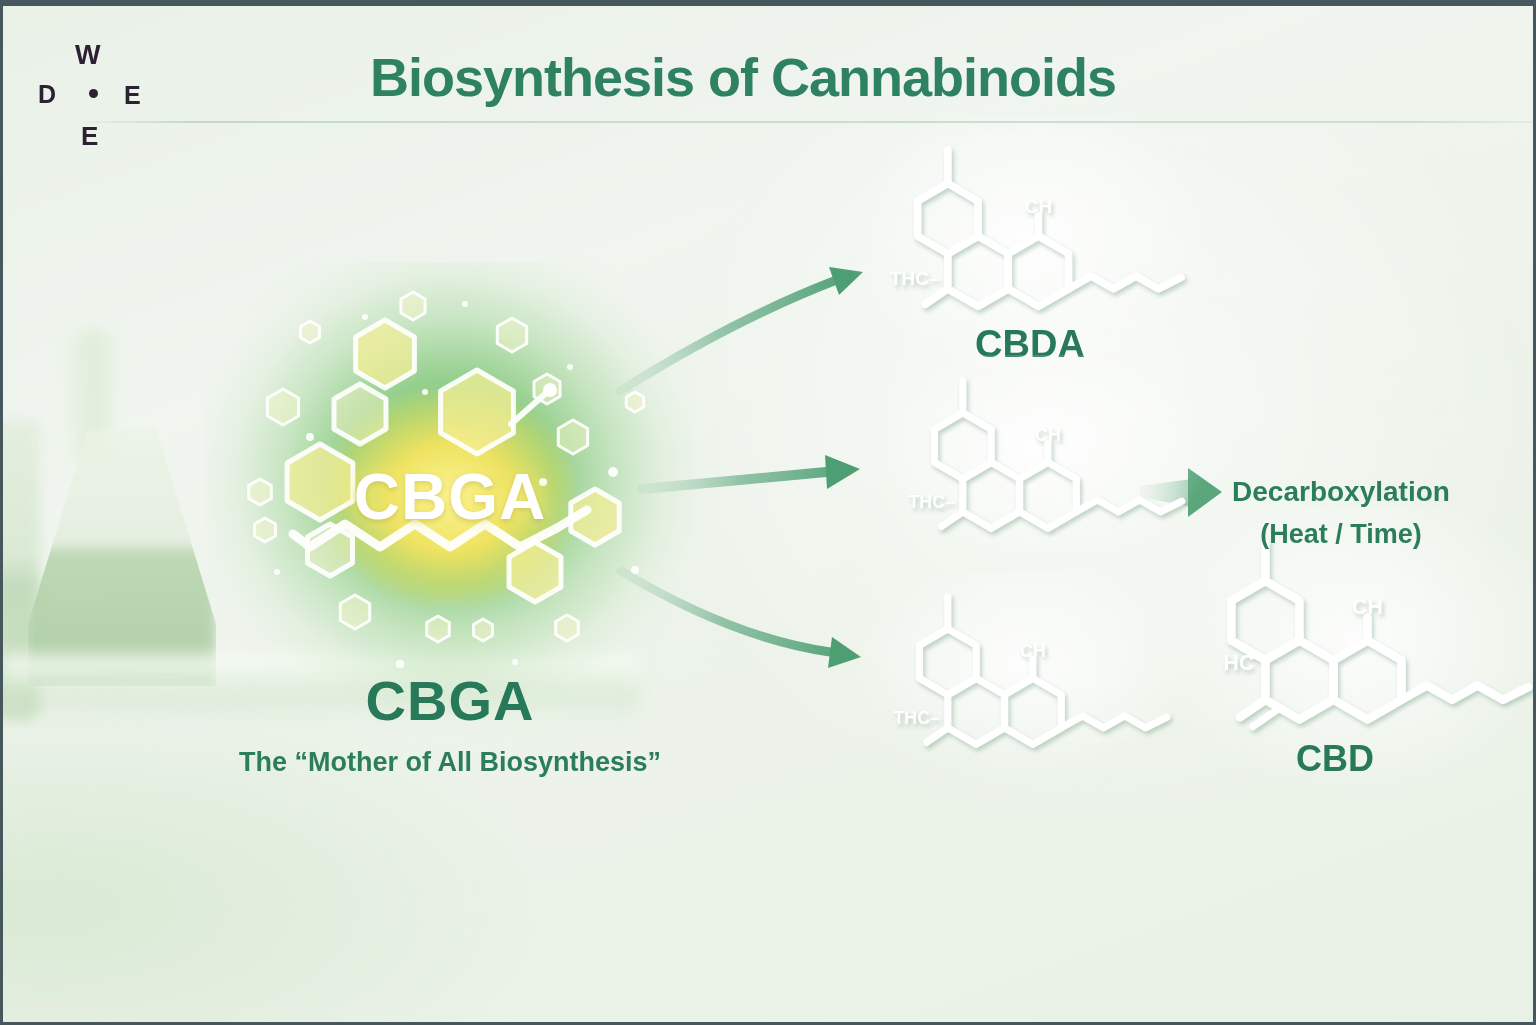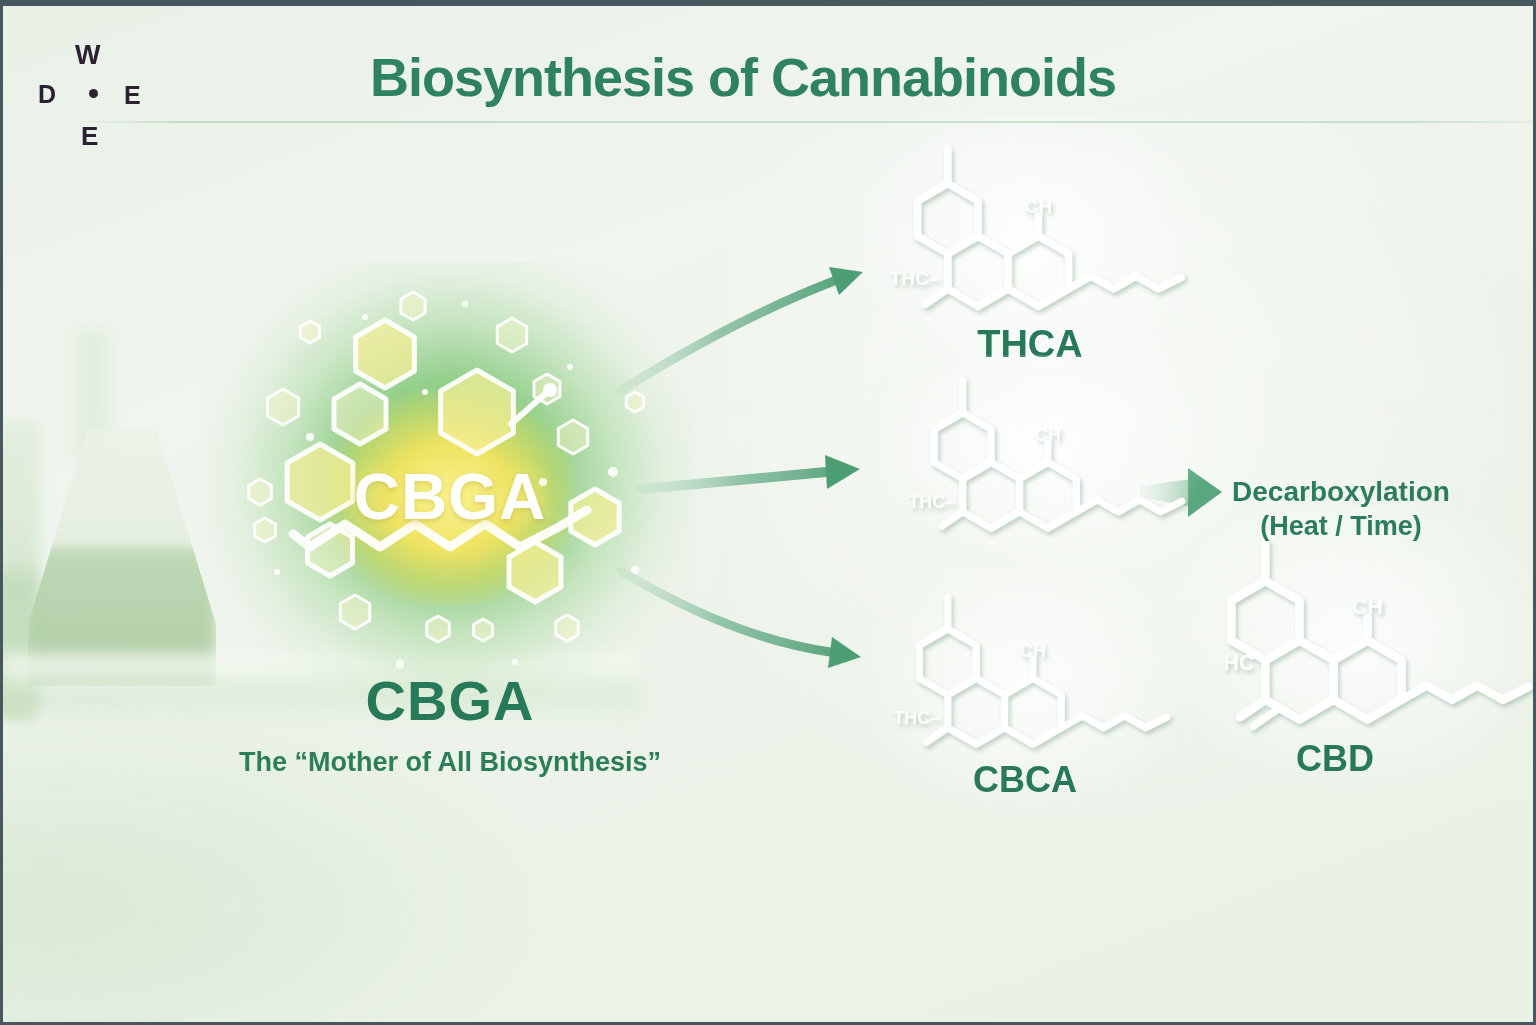--- a/index.html
+++ b/index.html
@@ -66,21 +66,21 @@
   .mol-svg{position:relative;z-index:1;display:block;width:100%;
     filter:drop-shadow(2px 3px 2px rgba(125,165,138,.45));}
   .mol-svg text{font-family:"Liberation Sans",sans-serif;font-weight:700;font-size:27px;fill:#fff;}
   .mol-name{position:relative;z-index:1;text-align:center;font-weight:700;color:#27795A;}
   #mol-thca .mol-name{font-size:38px;}
   #mol-cbda .mol-name,#mol-cbca .mol-name{font-size:36px;}
   #mol-cbd .mol-name{font-size:36px;padding-right:46px;}
   
   .process{position:absolute;left:1228px;top:476px;width:226px;text-align:center;z-index:6;color:#2C7E5B;}
   .process .p1{font-size:28px;font-weight:700;}
-  .process .p2{font-size:27px;font-weight:700;margin-top:3px;}
+  .process .p2{font-size:27px;font-weight:700;margin-top:11px;}
 </style>
 </head>
 <body>
 
 <div id="stage">
 
   <div class="frame top"></div>
   <div class="frame left"></div>
   <div class="frame right"></div>
   <div class="frame bottom"></div>
@@ -213,38 +213,37 @@
       <polygon points="1222,492 1188,468 1188,517" fill="#5AA77D"></polygon>
     </g>
   </svg>
 
   <div class="molecule" id="mol-thca" style="left:865px;top:140px;width:330px">
     <svg class="mol-svg" viewBox="0 0 470 260">
       <use href="#skel"></use>
       <text x="247" y="104" text-anchor="middle">CH</text>
       <text x="106" y="206" text-anchor="end">THC–</text>
     </svg>
-    <div class="mol-name">THCA</div>
+    <div class="mol-name">CBDA</div>
   </div>
 
   <div class="molecule" id="mol-cbda" style="left:885px;top:372px;width:310px">
     <svg class="mol-svg" viewBox="0 0 470 260">
       <use href="#skel"></use>
       <text x="247" y="104" text-anchor="middle">CH</text>
       <text x="106" y="206" text-anchor="end">THC–</text>
     </svg>
   </div>
 
   <div class="molecule" id="mol-cbca" style="left:870px;top:588px;width:310px">
     <svg class="mol-svg" viewBox="0 0 470 260">
       <use href="#skel"></use>
       <text x="247" y="104" text-anchor="middle">CH</text>
       <text x="106" y="206" text-anchor="end">THC–</text>
     </svg>
-    <div class="mol-name">CBCA</div>
   </div>
 
   <div class="molecule" id="mol-cbd" style="left:1172px;top:532px;width:372px">
     <svg class="mol-svg" viewBox="0 0 470 260">
       <use href="#skel-cbd"></use>
       <text x="247" y="104" text-anchor="middle">CH</text>
       <text x="104" y="174" text-anchor="end">HC</text>
     </svg>
     <div class="mol-name">CBD</div>
   </div>

